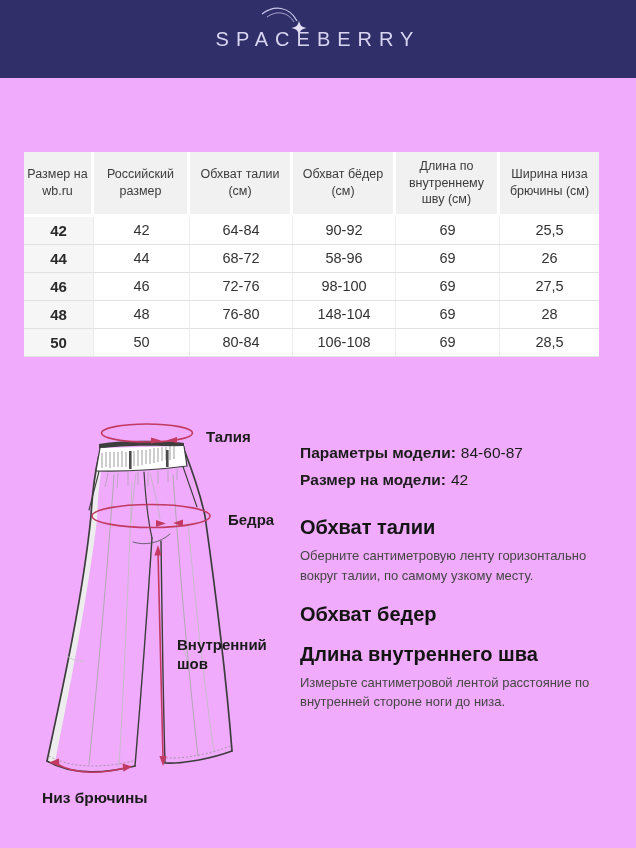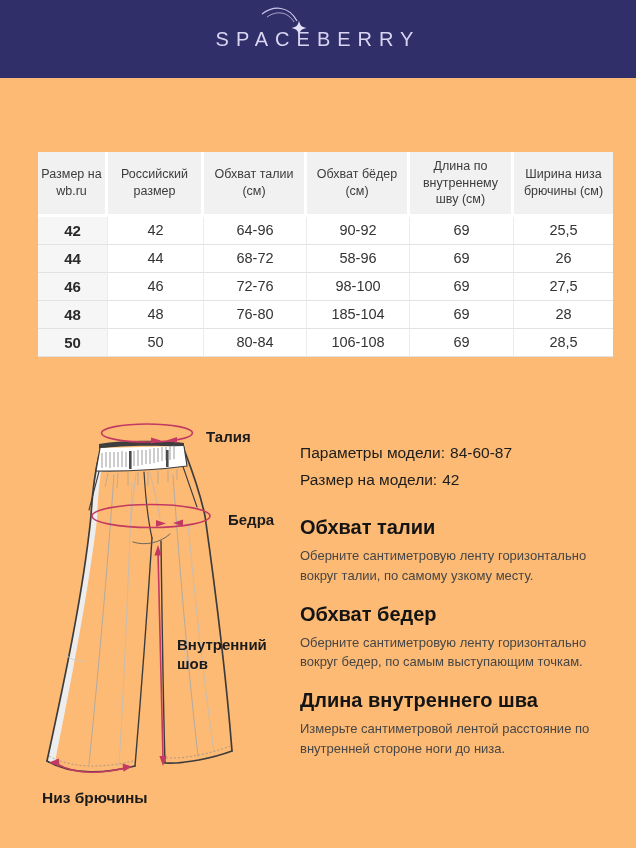--- a/index.html
+++ b/index.html
@@ -1,42 +1,42 @@
 <!DOCTYPE html>
 <html><head>
 <meta charset="utf-8">
 <style>
   html,body{margin:0;padding:0;background:#fff;}
-  .page{position:relative;width:636px;height:848px;background:#fdba74;overflow:hidden;
+  .page{position:relative;width:636px;height:848px;background:#f0abfc;overflow:hidden;
         font-family:"Liberation Sans", sans-serif;}
 
   
   .brand-header{position:absolute;left:0;top:0;width:636px;height:78px;background:#302f6a;}
 
   
-  table.size-table{position:absolute;left:38px;top:152px;width:575px;
+  table.size-table{position:absolute;left:24px;top:152px;width:575px;
         border-collapse:separate;border-spacing:0;table-layout:fixed;}
   .size-table th{background:#f1f1f2;font-weight:400;font-size:12.5px;color:#3c3c3c;
         padding:6px 3px;line-height:1.32;text-align:center;vertical-align:middle;
         border-right:3px solid #fff;border-bottom:3px solid #fff;}
   .size-table th:last-child{border-right:0;}
   .size-table td{font-size:14.5px;color:#333;text-align:center;vertical-align:middle;
         padding:4px 3px;height:19px;line-height:19px;
         border-bottom:1px solid #e2e2e4;border-right:1px solid #ececee;background:#fff;}
   .size-table td:last-child{border-right:0;}
   .size-table td.first{background:#f6f6f7;font-weight:700;color:#2a2a2a;font-size:15px;}
 
   
   .pants-diagram{position:absolute;left:30px;top:415px;width:260px;height:400px;}
   .diag-label{font-family:"Liberation Sans",sans-serif;font-weight:700;font-size:15px;fill:#1b1b1b;}
 
   
   .info-col{position:absolute;left:300px;top:444px;width:316px;}
   .mi-line{font-size:15.5px;color:#1c1c1c;margin:0 0 8px 0;line-height:18.5px;}
-  .mi-label{font-weight:400;}
+  .mi-label{font-weight:700;}
   .mi-value{font-weight:400;margin-left:5px;margin-top:16px;}
   .sections{margin-top:27px;}
   .section{margin-bottom:17px;}
   .section h3{font-size:20px;font-weight:700;color:#141414;margin:0 0 7px 0;}
   .section p{font-size:13px;color:#464646;line-height:1.52;margin:0;width:305px;}
 </style>
 </head>
 <body>
 
 <div class="page">
@@ -68,21 +68,21 @@
         <th>Обхват талии (см)</th>
         <th>Обхват бёдер (см)</th>
         <th>Длина по внутреннему шву (см)</th>
         <th>Ширина низа брючины (см)</th>
       </tr>
     </thead>
     <tbody>
       <tr>
         <td class="first">42</td>
         <td>42</td>
-        <td>64-96</td>
+        <td>64-84</td>
         <td>90-92</td>
         <td>69</td>
         <td>25,5</td>
       </tr>
       <tr>
         <td class="first">44</td>
         <td>44</td>
         <td>68-72</td>
         <td>58-96</td>
         <td>69</td>
@@ -93,21 +93,21 @@
         <td>46</td>
         <td>72-76</td>
         <td>98-100</td>
         <td>69</td>
         <td>27,5</td>
       </tr>
       <tr>
         <td class="first">48</td>
         <td>48</td>
         <td>76-80</td>
-        <td>185-104</td>
+        <td>148-104</td>
         <td>69</td>
         <td>28</td>
       </tr>
       <tr>
         <td class="first">50</td>
         <td>50</td>
         <td>80-84</td>
         <td>106-108</td>
         <td>69</td>
         <td>28,5</td>
@@ -190,21 +190,20 @@
       <span class="mi-label">Размер на модели:</span><span class="mi-value">42</span>
     </p>
 
     <div class="sections">
       <div class="section">
         <h3>Обхват талии</h3>
         <p>Оберните сантиметровую ленту горизонтально вокруг талии, по самому узкому месту.</p>
       </div>
       <div class="section">
         <h3>Обхват бедер</h3>
-        <p>Оберните сантиметровую ленту горизонтально вокруг бедер, по самым выступающим точкам.</p>
       </div>
       <div class="section">
         <h3>Длина внутреннего шва</h3>
         <p>Измерьте сантиметровой лентой расстояние по внутренней стороне ноги до низа.</p>
       </div>
     </div>
   </div>
 
 </div>
 

